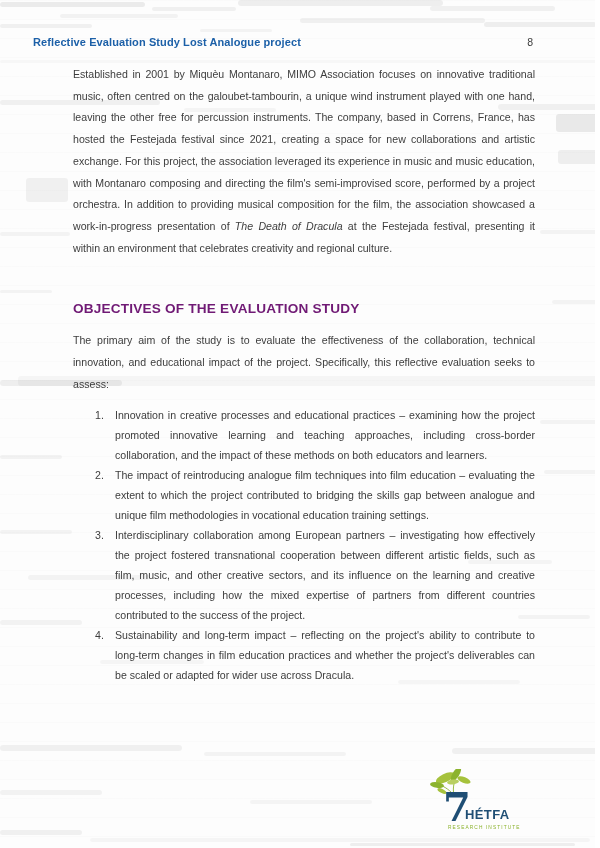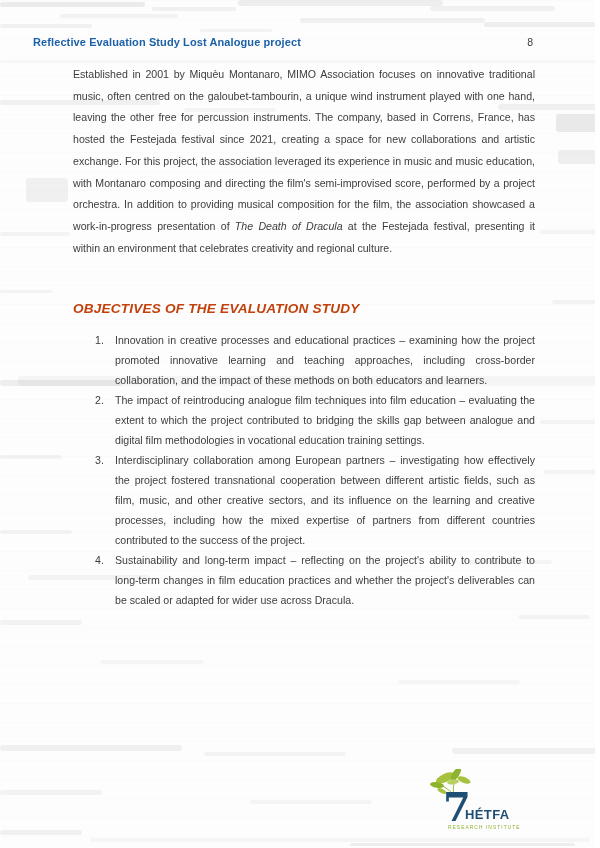--- a/index.html
+++ b/index.html
@@ -32,22 +32,22 @@
   main.body{
     position:absolute;left:73px;top:62px;width:462px;
   }
   .para{
     font-size:10.6px;line-height:21.7px;text-align:justify;
     margin:0 0 0 0;color:#3d3d3d;
   }
   .para em{font-style:italic;}
   .intro-para{margin-top:2px;}
   h2.sec-head{
-    color:#c2410c;font-size:13.6px;font-weight:bold;
-    margin:42px 0 14px 0;letter-spacing:0.2px;font-style:italic;
+    color:#701a75;font-size:13.6px;font-weight:bold;
+    margin:42px 0 14px 0;letter-spacing:0.2px;
   }
   .sec-intro{margin-bottom:8px;}
   ol.objectives{
     list-style:none;margin:10px 0 0 0;padding:0;
   }
   ol.objectives li{
     display:flex;align-items:flex-start;margin:0 0 0 22px;
   }
   ol.objectives .num{
     flex:0 0 20px;font-size:10.6px;line-height:21.7px;color:#3d3d3d;
@@ -112,29 +112,30 @@
   <header class="pagehead">
     <span class="head-title">Reflective Evaluation Study Lost Analogue project</span>
     <span class="page-num">8</span>
   </header>
 
   <main class="body">
     <p class="para intro-para"><span>Established in 2001 by Miquèu Montanaro, MIMO Association focuses on innovative traditional music, often centred on the galoubet-tambourin, a unique wind instrument played with one hand, leaving the other free for percussion instruments. The company, based in Correns, France, has hosted the Festejada festival since 2021, creating a space for new collaborations and artistic exchange. For this project, the association leveraged its experience in music and music education, with Montanaro composing and directing the film's semi-improvised score, performed by a project orchestra. In addition to providing musical composition for the film, the association showcased a work-in-progress presentation of </span><em>The Death of Dracula</em><span> at the Festejada festival, presenting it within an environment that celebrates creativity and regional culture.</span></p>
 
     <h2 class="sec-head">OBJECTIVES OF THE EVALUATION STUDY</h2>
 
+    <p class="para sec-intro">The primary aim of the study is to evaluate the effectiveness of the collaboration, technical innovation, and educational impact of the project. Specifically, this reflective evaluation seeks to assess:</p>
 
     <ol class="objectives">
       <li>
         <span class="num">1.</span>
         <div class="li-text">Innovation in creative processes and educational practices – examining how the project promoted innovative learning and teaching approaches, including cross-border collaboration, and the impact of these methods on both educators and learners.</div>
       </li>
       <li>
         <span class="num">2.</span>
-        <div class="li-text">The impact of reintroducing analogue film techniques into film education – evaluating the extent to which the project contributed to bridging the skills gap between analogue and digital film methodologies in vocational education training settings.</div>
+        <div class="li-text">The impact of reintroducing analogue film techniques into film education – evaluating the extent to which the project contributed to bridging the skills gap between analogue and unique film methodologies in vocational education training settings.</div>
       </li>
       <li>
         <span class="num">3.</span>
         <div class="li-text">Interdisciplinary collaboration among European partners – investigating how effectively the project fostered transnational cooperation between different artistic fields, such as film, music, and other creative sectors, and its influence on the learning and creative processes, including how the mixed expertise of partners from different countries contributed to the success of the project.</div>
       </li>
       <li>
         <span class="num">4.</span>
         <div class="li-text">Sustainability and long-term impact – reflecting on the project's ability to contribute to long-term changes in film education practices and whether the project's deliverables can be scaled or adapted for wider use across Dracula.</div>
       </li>
     </ol>

